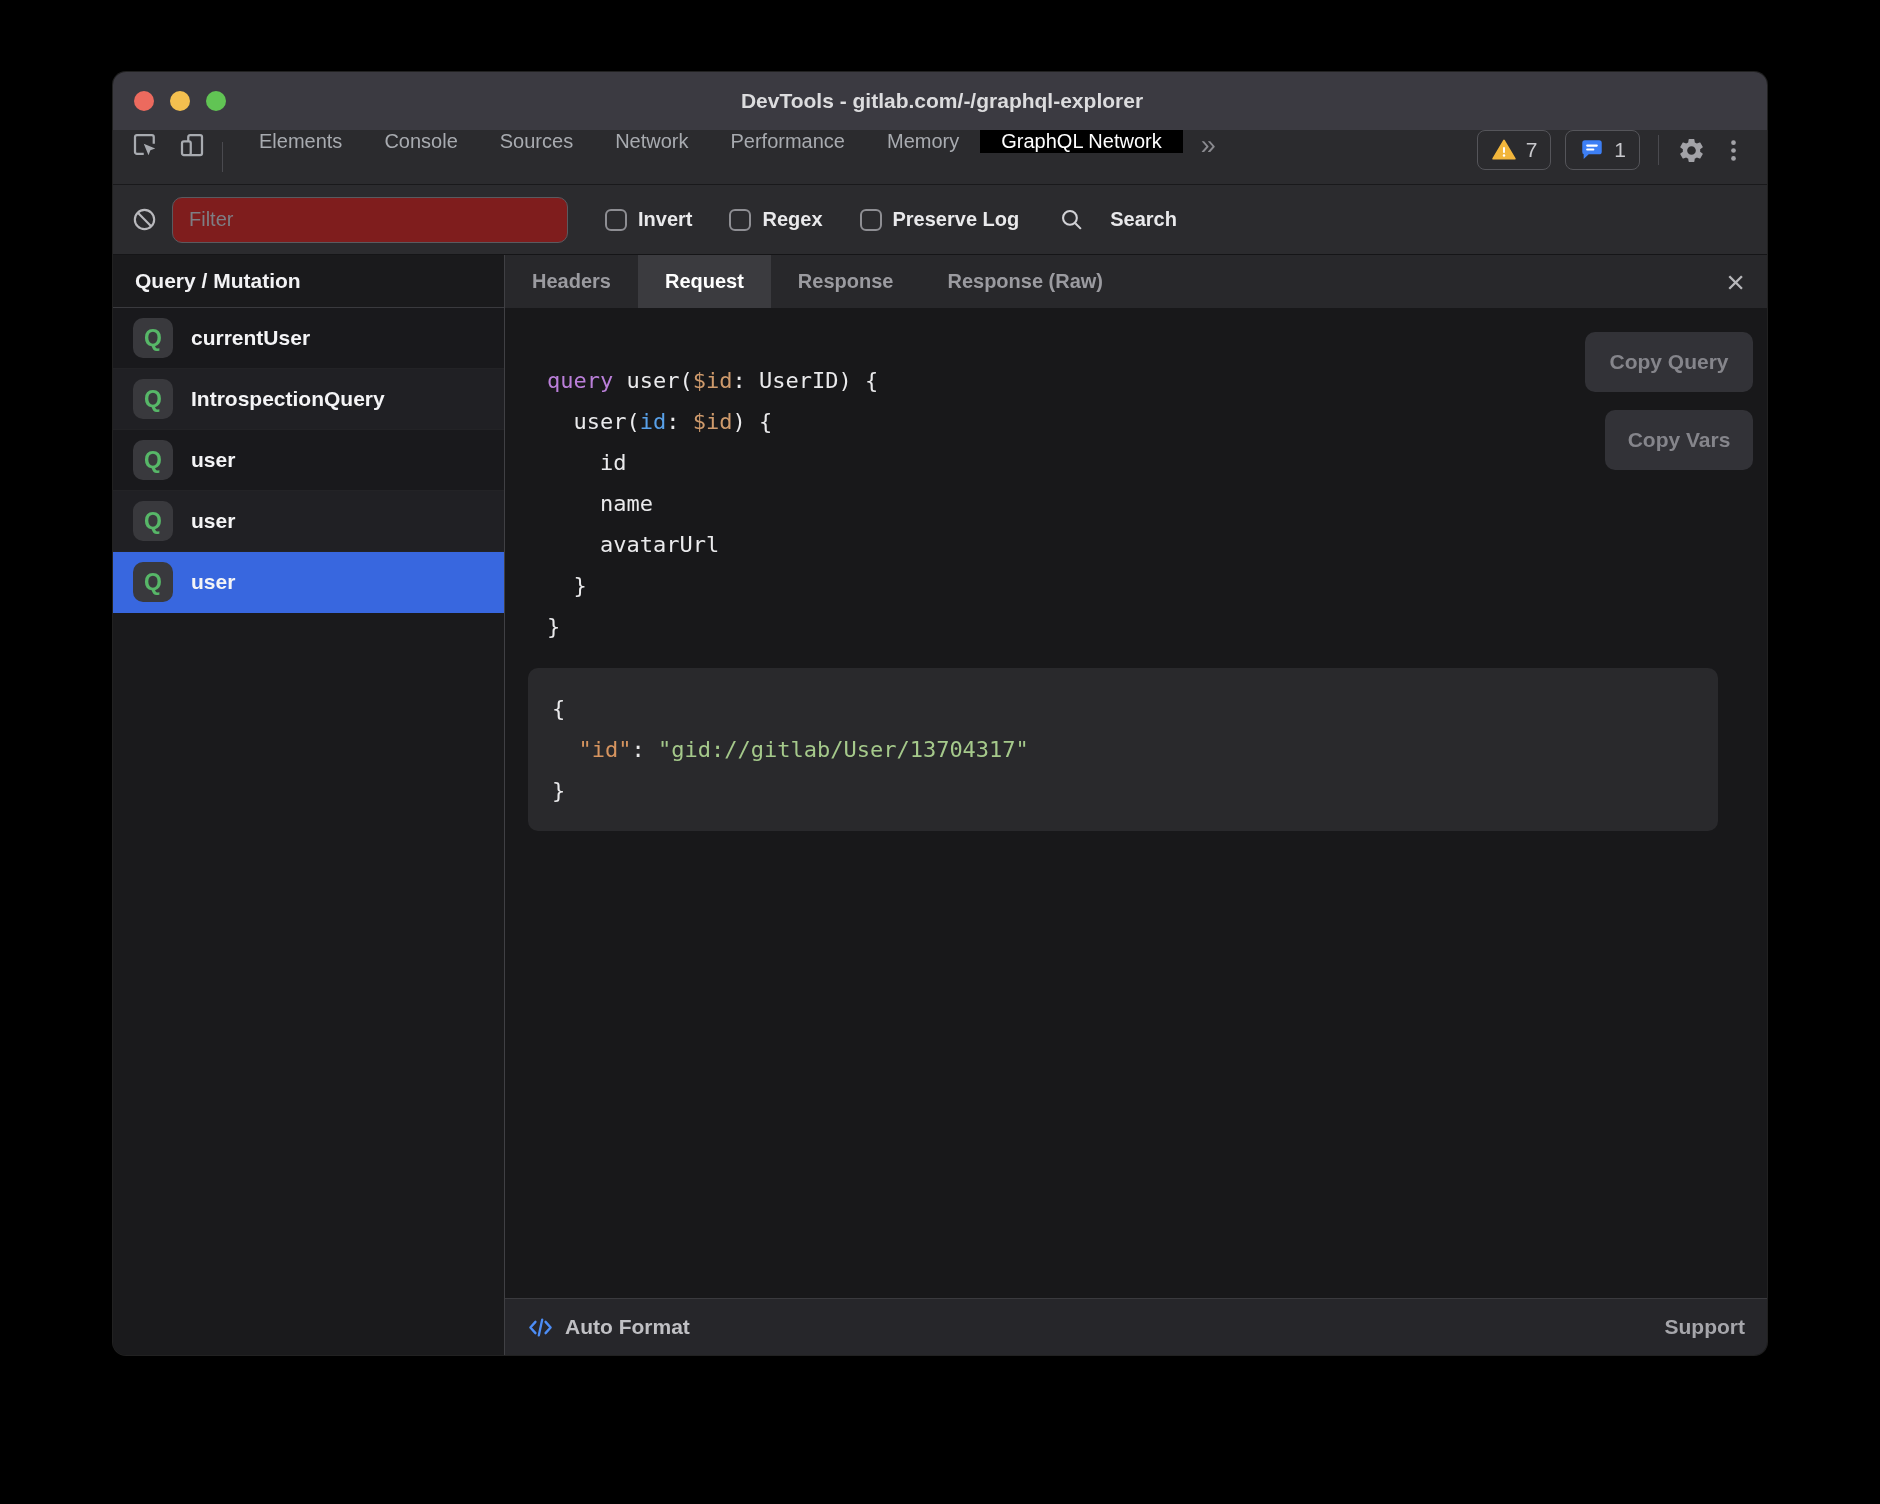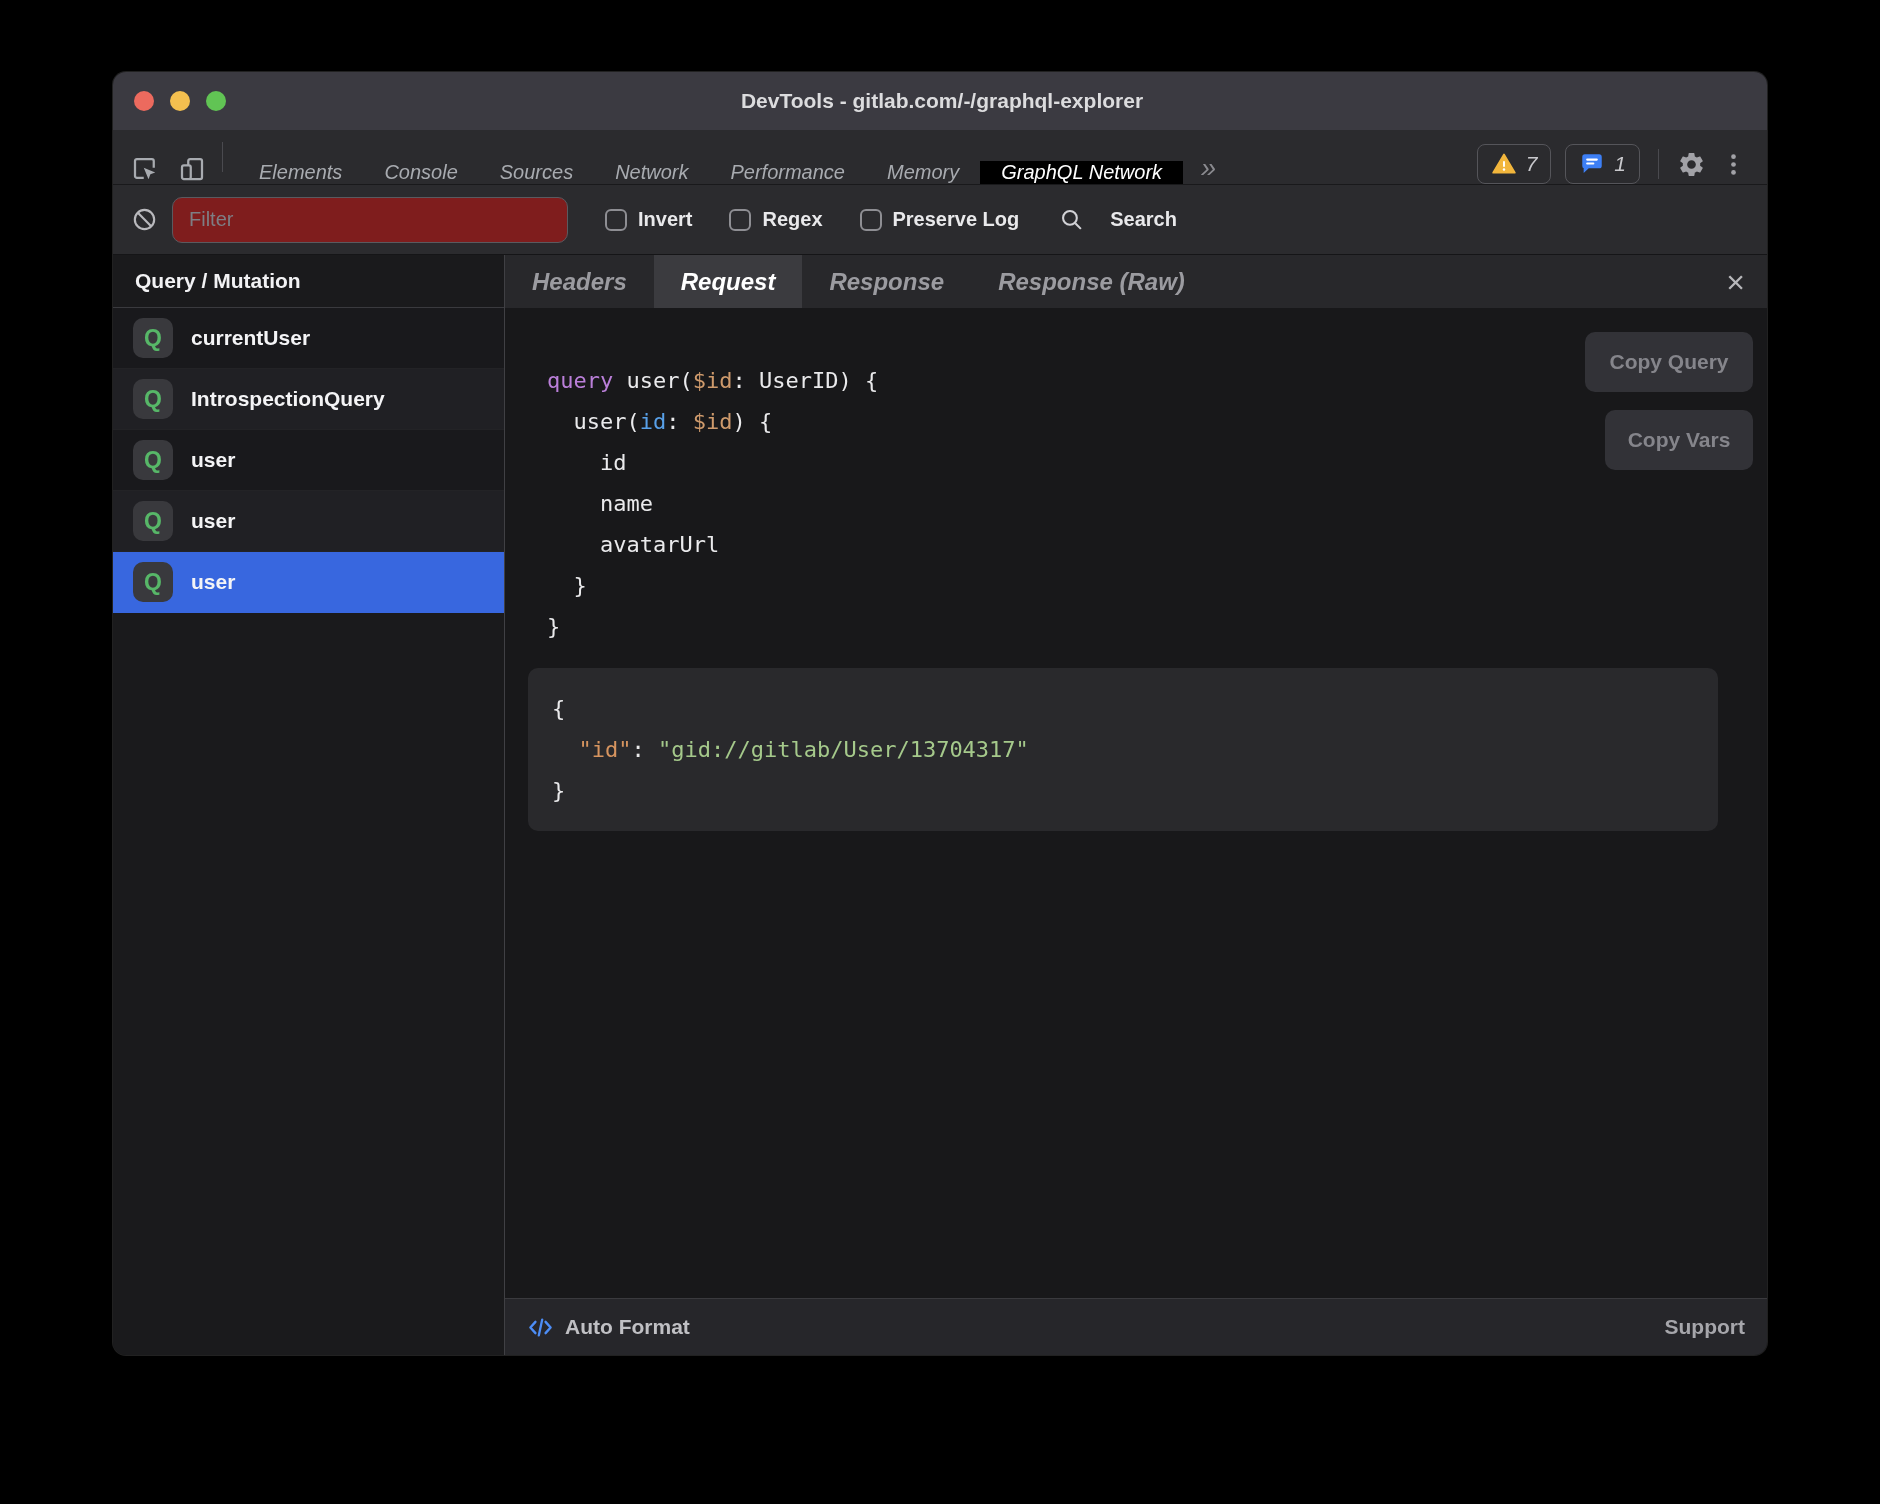--- a/index.html
+++ b/index.html
@@ -14,21 +14,21 @@
   }
 
   
   .titlebar { height:58px; flex:0 0 auto; background:#3B3A41; position:relative; display:flex; align-items:center; }
   .traffic { display:flex; gap:16px; margin-left:21px; z-index:2; }
   .light { width:20px; height:20px; border-radius:50%; }
   .light.red { background:#EC6A5E; } .light.yellow { background:#F4BF4F; } .light.green { background:#61C454; }
   .win-title { position:absolute; left:4px; right:0; text-align:center; font-size:21px; font-weight:700; color:#DCDCDE; }
 
   
-  .tabbar { height:55px; flex:0 0 auto; background:#2B2B2E; border-bottom:1px solid #19191B; display:flex; align-items:flex-end;font-style:italic; }
+  .tabbar { height:55px; flex:0 0 auto; background:#2B2B2E; border-bottom:1px solid #19191B; display:flex; align-items:flex-start; }
   .tool-icons { display:flex; align-items:center; padding-left:17px; gap:17px; }
   .icon-btn { display:flex; align-items:center; justify-content:center; }
   .vsep { width:1px; height:30px; background:#4A4A4F; align-self:center; margin:0 15px; }
   .tab { display:flex; align-items:center; padding:0 21px; font-size:20px; color:#A8ABB0; white-space:nowrap; }
   .tab.selected { background:#000; color:#FFF; }
   .chevrons { display:flex; align-items:center; padding:0 18px; color:#8A8A8F; font-size:27px; }
   .tabbar-right { margin-left:auto; display:flex; align-items:center; gap:14px; padding-right:20px; }
   .count-badge { display:flex; align-items:center; gap:9px; height:40px; padding:0 13px; border:1px solid #55555A; border-radius:8px; color:#C9C9CD; font-size:21px; }
 
   
@@ -46,21 +46,21 @@
   .sidebar { width:392px; flex:0 0 auto; background:#1A1A1C; border-right:1px solid #404044; display:flex; flex-direction:column; }
   .sidebar-header { height:53px; flex:0 0 auto; border-bottom:1px solid #3A3A3E; display:flex; align-items:center; padding-left:22px; font-size:21px; font-weight:700; color:#F2F2F4; }
   .srow { height:61px; flex:0 0 auto; display:flex; align-items:center; padding-left:20px; gap:18px; border-bottom:1px solid #232326; }
   .srow.odd { background:#19191C; } .srow.even { background:#202024; }
   .srow.selected { background:#3867DF; border-bottom-color:#3867DF; }
   .qbadge { width:40px; height:40px; border-radius:10px; background:#39393D; color:#57B768; font-size:23px; font-weight:700; display:flex; align-items:center; justify-content:center; }
   .srow-label { font-size:21px; font-weight:600; color:#F4F4F6; }
 
   .panel { flex:1; min-width:0; background:#18181A; display:flex; flex-direction:column; }
   .panel-tabs { height:53px; flex:0 0 auto; background:#28282B; display:flex; align-items:stretch; }
-  .ptab { display:flex; align-items:center; padding:0 27px; font-size:24px; font-weight:600; color:#9B9BA0; white-space:nowrap;font-style:italic; }
+  .ptab { display:flex; align-items:center; padding:0 27px; font-size:20px; font-weight:600; color:#9B9BA0; white-space:nowrap; }
   .ptab.selected { background:#3B3B3F; color:#FFF; font-weight:700; }
   .close-btn { margin-left:auto; align-self:center; margin-right:22px; color:#B8B8BB; font-size:32px; line-height:1; font-weight:400; }
 
   .code-area { flex:1; position:relative; overflow:hidden; font-family:"DejaVu Sans Mono",monospace; font-size:22px; line-height:41px; color:#EAEAEC; }
   .query-block { padding:52px 0 0 42px; white-space:pre; }
   .tok-kw { color:#BA7FD9; } .tok-var { color:#CE9A6C; } .tok-arg { color:#58A0E8; }
   .tok-key { color:#D6945F; } .tok-str { color:#A5C98B; }
   .vars-box { margin:21px 0 0 23px; width:1190px; background:#29292C; border-radius:10px; padding:20px 24px; white-space:pre; }
 
   .copy-btn { position:absolute; right:14px; height:60px; background:#323237; border:none; border-radius:10px; color:#85858B; font-size:21px; font-weight:700; font-family:"Liberation Sans",sans-serif; display:flex; align-items:center; justify-content:center; }

